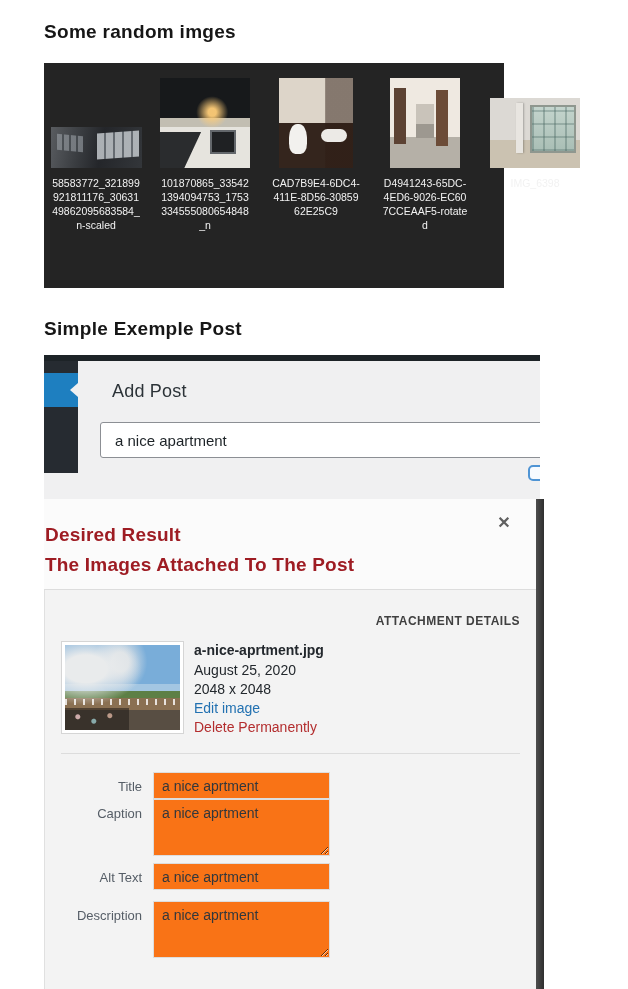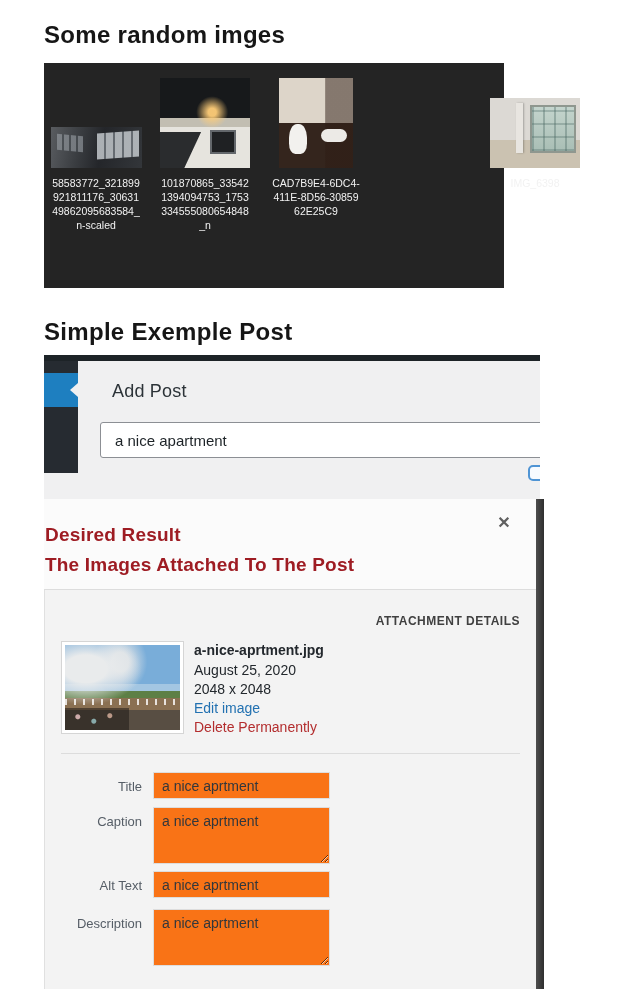--- a/index.html
+++ b/index.html
@@ -2,21 +2,21 @@
 <html><head>
 <meta charset="utf-8">
 <style>
   * { margin:0; padding:0; box-sizing:border-box; }
   html,body { background:#ffffff; }
   body { width:628px; height:989px; font-family:"Liberation Sans", sans-serif; position:relative; overflow:hidden; }
 
   .canvas { position:absolute; inset:0; width:628px; height:989px; }
 
   
-  .sec-heading { position:absolute; left:44px; font-size:24px; font-weight:600; color:#161616; letter-spacing:.3px; }
+  .sec-heading { position:absolute; left:44px; font-size:19px; font-weight:600; color:#161616; letter-spacing:.3px; }
   #heading1 { top:21px; }
   #heading2 { top:318px; }
 
   
   .gallery { position:absolute; left:44px; top:63px; width:460px; height:225px; background:#242424; }
   .g-item { position:absolute; top:0; width:100px; }
   .g-thumb-zone { height:105px; display:flex; align-items:flex-end; justify-content:center; }
   .g-thumb { display:block; }
   .g-caption { margin:8px auto 0; width:88px; text-align:center; color:#f2f2f2;
                font-size:10.5px; line-height:14px; word-break:break-all; }
@@ -111,21 +111,21 @@
                    radial-gradient(circle at 45% 60%, #8aa 0 2px, rgba(0,0,0,0) 3px),
                    radial-gradient(circle at 70% 35%, #b98 0 2px, rgba(0,0,0,0) 3px),
                    rgba(32,27,24,.55); }
   .att-info { margin-left:10px; font-size:14px; color:#23282d; line-height:19px; }
   .att-filename { font-weight:600; margin-bottom:1px; }
   .att-link-edit { color:#2271b1; cursor:pointer; }
   .att-link-delete { color:#b32d2e; cursor:pointer; }
   .att-divider { margin-top:16px; border-bottom:1px solid #dcdcdc; }
 
   .field-row { display:flex; align-items:flex-start; }
-  .fr-title { margin-top:18px; } .fr-caption { margin-top:8px; } .fr-alt { margin-top:7px; } .fr-desc { margin-top:11px; }
+  .fr-title { margin-top:18px; } .fr-caption { } .fr-alt { margin-top:7px; } .fr-desc { margin-top:11px; }
   .field-label { width:81px; flex:none; text-align:right; font-size:13px; color:#555d66; padding-top:7px; }
   .field-ctrl { margin-left:11px; width:177px; background:#f97316; border:1px solid #ddd;
         font-family:"Liberation Sans",sans-serif; font-size:14px; color:#32373c; }
   input.field-ctrl { height:27px; padding:0 8px; }
   textarea.field-ctrl { height:57px; padding:5px 8px; resize:both; line-height:17px; }
 </style>
 </head>
 <body>
 
 <div class="canvas">
@@ -143,20 +143,26 @@
       <div class="g-thumb-zone">
         <div class="g-thumb t2"></div>
       </div>
       <div class="g-caption">101870865_335421394094753_1753334555080654848_n</div>
     </div>
     <div class="g-item" style="left:222px;">
       <div class="g-thumb-zone">
         <div class="g-thumb t3"></div>
       </div>
       <div class="g-caption">CAD7B9E4-6DC4-411E-8D56-3085962E25C9</div>
+    </div>
+    <div class="g-item" style="left:331px;">
+      <div class="g-thumb-zone">
+        <div class="g-thumb t4"></div>
+      </div>
+      <div class="g-caption">D4941243-65DC-4ED6-9026-EC607CCEAAF5-rotated</div>
     </div>
     <div class="g-item" style="left:441px;">
       <div class="g-thumb-zone">
         <div class="g-thumb t5"></div>
       </div>
       <div class="g-caption">IMG_6398</div>
     </div>
   </div>
 
   <h2 class="sec-heading" id="heading2">Simple Exemple Post</h2>

